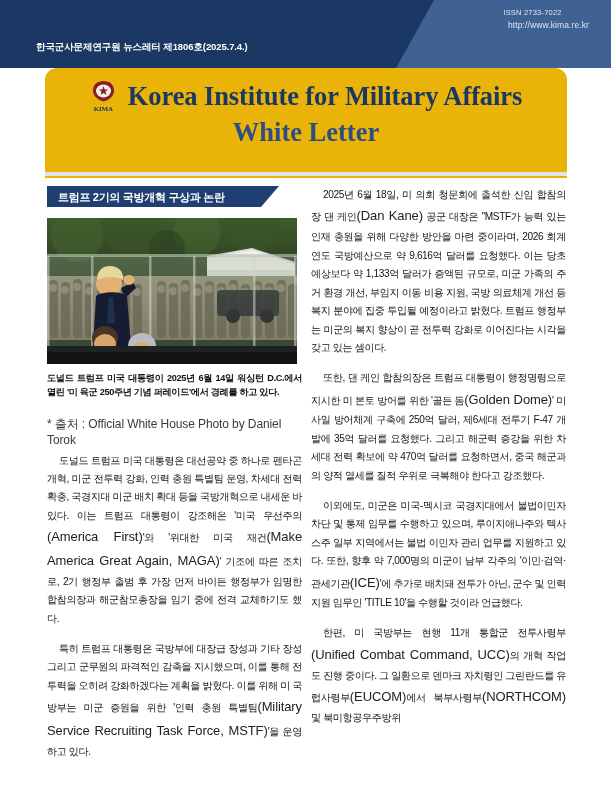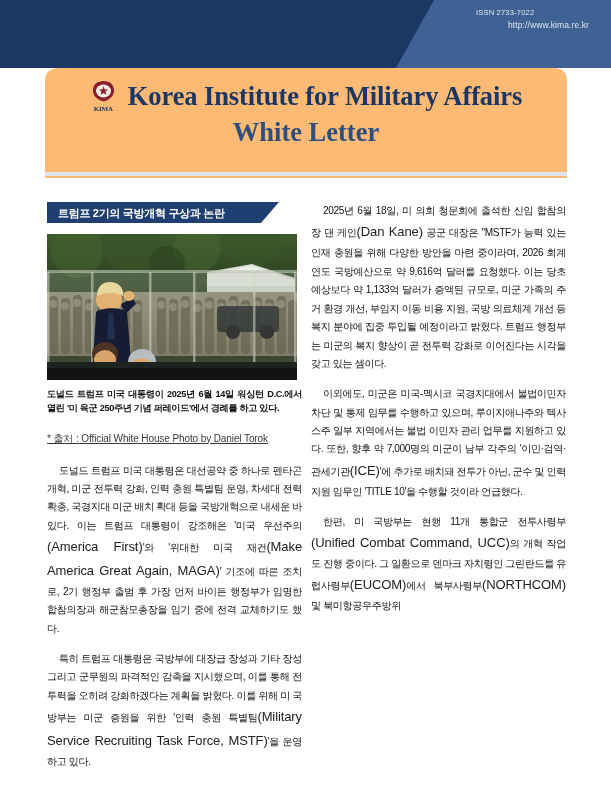--- a/index.html
+++ b/index.html
@@ -30,21 +30,21 @@
   .mast-light-wedge {
     position: absolute;
     right: 0; top: 0;
     width: 215px; height: 68px;
     background: #3f6193;
     clip-path: polygon(38px 0, 215px 0, 215px 68px, 0 68px);
   }
   .issn-block {
     position: absolute;
     right: 22px; top: 8px;
-    text-align: left;
+    text-align: center;
     color: #dfe6f1;
     line-height: 1.45;
   }
   .issn-line { font-size: 7.5px; letter-spacing: .2px; }
   .url-line  { font-size: 8.5px; letter-spacing: .1px; padding-left: 32px; }
 
   .issue-line {
     position: absolute;
     left: 36px; top: 41px;
     font-size: 9.5px;
@@ -53,21 +53,21 @@
     letter-spacing: -0.1px;
     white-space: nowrap;
   }
 
   
   .title-card {
     position: absolute;
     left: 45px; top: 68px;
     width: 522px;
     height: 110px;
-    background: #fdba74;
+    background: #eab308;
     border-top-left-radius: 12px;
     border-top-right-radius: 12px;
     text-decoration: underline;
   }
   .brand-row {
     position: absolute;
     left: 0; top: 12px;
     width: 522px;
     display: flex;
     align-items: center;
@@ -122,21 +122,21 @@
 
   
   .page {
     position: absolute;
     left: 0; top: 186px;
     width: 611px;
     height: 614px;
   }
   .col {
     position: absolute;
-    top: 16px;
+    top: 0;
     width: 255px;
   }
   .col-left  { left: 47px; }
   .col-right { left: 311px; }
 
   
   .ribbon {
     position: relative;
     width: 232px;
     height: 21px;
@@ -173,25 +173,24 @@
   .caption {
     font-size: 9.2px;
     font-weight: bold;
     color: #111111;
     line-height: 1.55;
     letter-spacing: -0.35px;
     text-align: justify;
     margin-bottom: 16px;
   }
   .source {
-    font-size: 10px;
+    font-size: 12px;
     color: #3a3a3a;
     letter-spacing: -0.1px;
-    margin-bottom: 16px;
-    text-decoration: underline;
+    margin-bottom: 5px;
   }
 
   p.para {
     font-size: 10.1px;
     color: #121212;
     line-height: 1.83;
     letter-spacing: -0.38px;
     text-align: justify;
     text-indent: 12px;
     margin-bottom: 11.5px;
@@ -208,20 +207,21 @@
 
 <div class="masthead">
   <div class="mast-dark"></div>
   <div class="mast-light-wedge"></div>
 
   <div class="issn-block">
     <div class="issn-line">ISSN 2733-7022</div>
     <div class="url-line">http://www.kima.re.kr</div>
   </div>
 
+  <div class="issue-line">한국군사문제연구원  뉴스레터  제1806호(2025.7.4.)</div>
 
   <div class="title-card">
     <div class="brand-row">
       <div class="logo">
         <svg class="logo-emblem" viewBox="0 0 50 46">
           <path d="M25 2 C14 2 5 9 4 19 C3 28 8 38 25 43 C42 38 47 28 46 19 C45 9 36 2 25 2 Z" fill="#8c1d2c"></path>
           <ellipse cx="25" cy="22" rx="15" ry="13" fill="#f4efe4"></ellipse>
           <path d="M25 12 L27.5 19 L34.5 19 L29 23 L31 30 L25 26 L19 30 L21 23 L15.5 19 L22.5 19 Z" fill="#8c1d2c"></path>
           <path d="M8 14 C6 10 10 5 15 5 L12 11 Z" fill="#8c1d2c"></path>
           <path d="M42 14 C44 10 40 5 35 5 L38 11 Z" fill="#8c1d2c"></path>
@@ -361,18 +361,19 @@
 
     <p class="para"><span>도널드 트럼프 미국 대통령은 대선공약 중 하나로 펜타곤 개혁, 미군 전투력 강화, 인력 충원 특별팀 운영, 차세대 전력 확충, 국경지대 미군 배치 확대 등을 국방개혁으로 내세운 바 있다. 이는 트럼프 대통령이 강조해온 '미국 우선주의</span><span class="en">(America First)</span><span>'와 '위대한 미국 재건</span><span class="en">(Make America Great Again, MAGA)</span><span>' 기조에 따른 조치로, 2기 행정부 출범 후 가장 먼저 바이든 행정부가 임명한 합참의장과 해군참모총장을 임기 중에 전격 교체하기도 했다.</span></p>
 
     <p class="para"><span>특히 트럼프 대통령은 국방부에 대장급 장성과 기타 장성 그리고 군무원의 파격적인 감축을 지시했으며, 이를 통해 전투력을 오히려 강화하겠다는 계획을 밝혔다. 이를 위해 미 국방부는 미군 증원을 위한 '인력 충원 특별팀</span><span class="en">(Military Service Recruiting Task Force, MSTF)</span><span>'을 운영하고 있다.</span></p>
   </div>
 
   <div class="col col-right">
 
     <p class="para"><span>2025년 6월 18일, 미 의회 청문회에 출석한 신임 합참의장 댄 케인</span><span class="en">(Dan Kane)</span><span> 공군 대장은 "MSTF가 능력 있는 인재 충원을 위해 다양한 방안을 마련 중이라며, 2026 회계연도 국방예산으로 약 9,616억 달러를 요청했다. 이는 당초 예상보다 약 1,133억 달러가 증액된 규모로, 미군 가족의 주거 환경 개선, 부임지 이동 비용 지원, 국방 의료체계 개선 등 복지 분야에 집중 투입될 예정이라고 밝혔다. 트럼프 행정부는 미군의 복지 향상이 곧 전투력 강화로 이어진다는 시각을 갖고 있는 셈이다.</span></p>
 
+    <p class="para"><span>또한, 댄 케인 합참의장은 트럼프 대통령이 행정명령으로 지시한 미 본토 방어를 위한 '골든 돔</span><span class="en">(Golden Dome)</span><span>' 미사일 방어체계 구축에 250억 달러, 제6세대 전투기 F-47 개발에 35억 달러를 요청했다. 그리고 해군력 증강을 위한 차세대 전력 확보에 약 470억 달러를 요청하면서, 중국 해군과의 양적 열세를 질적 우위로 극복해야 한다고 강조했다.</span></p>
 
     <p class="para"><span>이외에도, 미군은 미국-멕시코 국경지대에서 불법이민자 차단 및 통제 임무를 수행하고 있으며, 루이지애나주와 텍사스주 일부 지역에서는 불법 이민자 관리 업무를 지원하고 있다. 또한, 향후 약 7,000명의 미군이 남부 각주의 '이민·검역·관세기관</span><span class="en">(ICE)</span><span>'에 추가로 배치돼 전투가 아닌, 군수 및 인력 지원 임무인 'TITLE 10'을 수행할 것이라 언급했다.</span></p>
 
     <p class="para"><span>한편, 미 국방부는 현행 11개 통합군 전투사령부</span><span class="en">(Unified Combat Command, UCC)</span><span>의 개혁 작업도 진행 중이다. 그 일환으로 덴마크 자치령인 그린란드를 유럽사령부</span><span class="en">(EUCOM)</span><span>에서 북부사령부</span><span class="en">(NORTHCOM)</span><span> 및 북미항공우주방위</span></p>
   </div>
 </div>
 
 </body></html>

